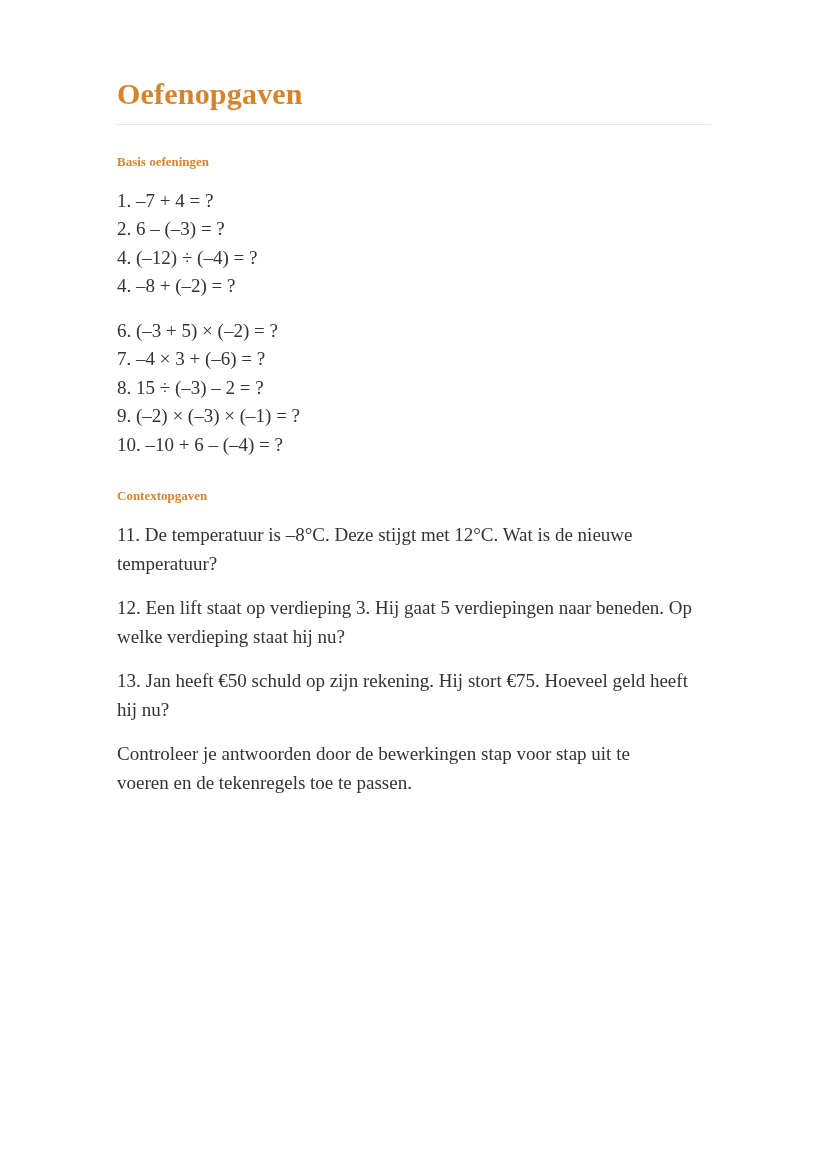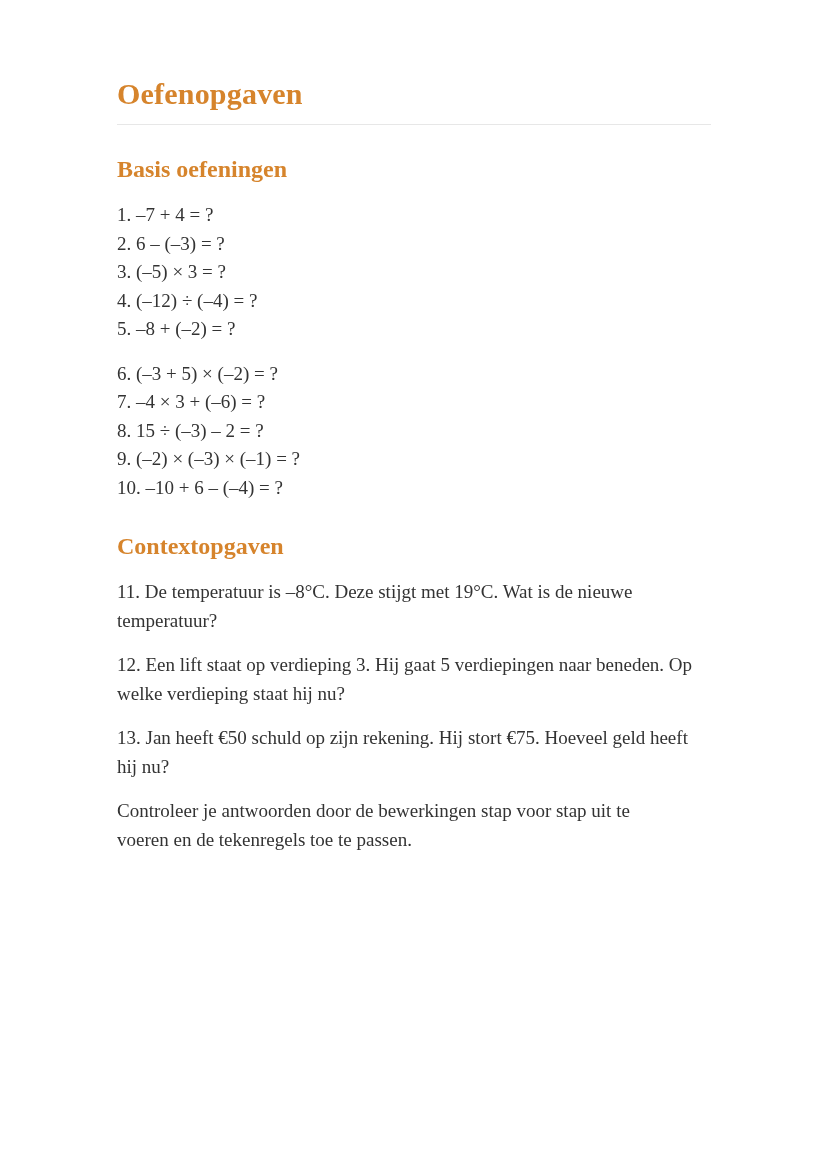--- a/index.html
+++ b/index.html
@@ -28,21 +28,21 @@
     margin: 0 0 12px 0;
     letter-spacing: 0.2px;
   }
   .title-divider {
     border: none;
     border-top: 1px solid var(--rule, #e7e7e7);
     margin: 0;
     height: 0;
   }
   .section-heading {
-    font-size: 24px;
+    font-size: 13px;
     line-height: 1.3;
     font-weight: 700;
     color: var(--accent, #d6842c);
     margin: 29px 0 16px 0;
     font-family: Liberation Serif, serif;
   }
   .para {
     font-size: 19px;
     line-height: 1.5;
     margin: 0 0 16px 0;
@@ -65,37 +65,36 @@
   <div class="doc">
 
     <h1 class="doc-title">Oefenopgaven</h1>
     <hr class="title-divider">
 
     <h2 class="section-heading">Basis oefeningen</h2>
 
     <div class="problem-list">
       <div class="problem-item">1. –7 + 4 = ?</div>
       <div class="problem-item">2. 6 – (–3) = ?</div>
-      <div class="problem-item">3. (–5) × 3 = ?</div>
       <div class="problem-item">4. (–12) ÷ (–4) = ?</div>
-      <div class="problem-item">5. –8 + (–2) = ?</div>
+      <div class="problem-item">4. –8 + (–2) = ?</div>
     </div>
 
 
     <div class="problem-list">
       <div class="problem-item">6. (–3 + 5) × (–2) = ?</div>
       <div class="problem-item">7. –4 × 3 + (–6) = ?</div>
       <div class="problem-item">8. 15 ÷ (–3) – 2 = ?</div>
       <div class="problem-item">9. (–2) × (–3) × (–1) = ?</div>
       <div class="problem-item">10. –10 + 6 – (–4) = ?</div>
     </div>
 
     <h2 class="section-heading">Contextopgaven</h2>
 
-    <p class="para multiline">11. De temperatuur is –8°C. Deze stijgt met 19°C. Wat is de nieuwe
+    <p class="para multiline">11. De temperatuur is –8°C. Deze stijgt met 12°C. Wat is de nieuwe
 temperatuur?</p>
     <p class="para multiline">12. Een lift staat op verdieping 3. Hij gaat 5 verdiepingen naar beneden. Op
 welke verdieping staat hij nu?</p>
     <p class="para multiline">13. Jan heeft €50 schuld op zijn rekening. Hij stort €75. Hoeveel geld heeft
 hij nu?</p>
 
     <p class="para multiline">Controleer je antwoorden door de bewerkingen stap voor stap uit te
 voeren en de tekenregels toe te passen.</p>
 
   </div>

